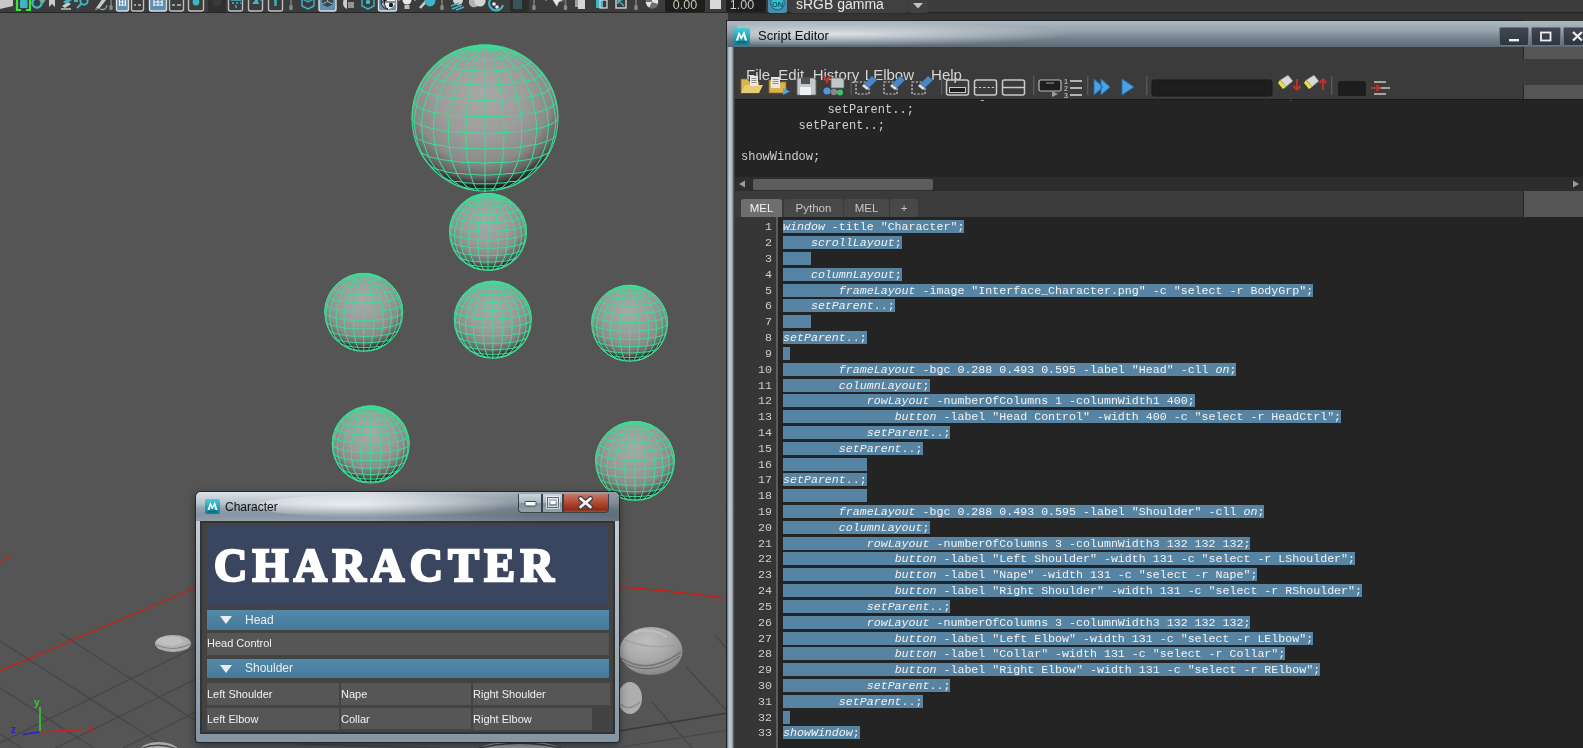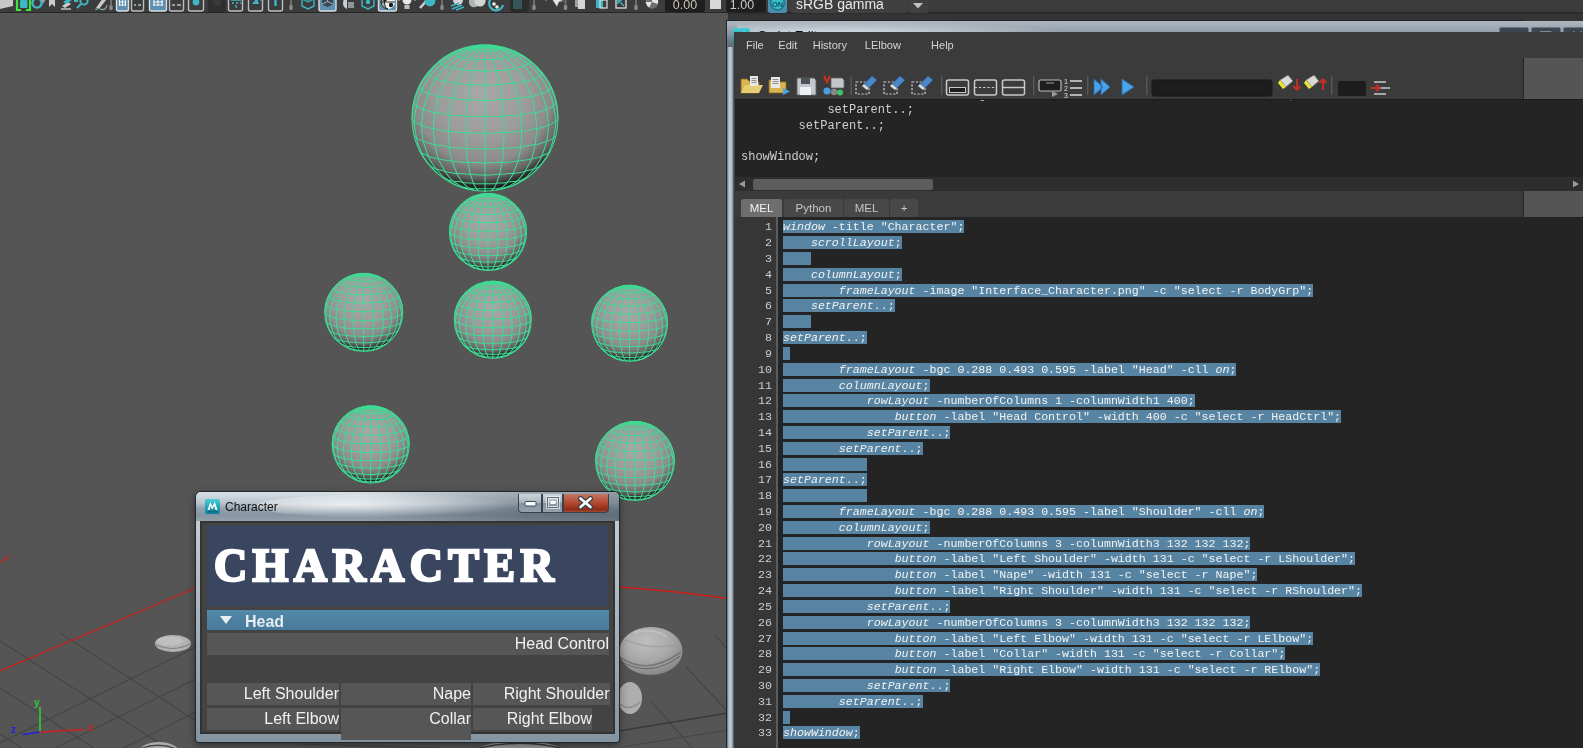--- a/index.html
+++ b/index.html
@@ -10,42 +10,42 @@
  box-shadow:0 0 0 1px #20282e,0 3px 10px rgba(0,0,0,.5)}
 #cw-title{position:absolute;left:0;top:0;width:100%;height:29px;border-radius:5px 5px 0 0;
  background:linear-gradient(90deg,rgba(34,44,54,0) 40%,rgba(34,44,54,.30) 78%,rgba(34,44,54,.38) 100%),
  linear-gradient(180deg,#d9e1e7 0%,#b9c4cd 38%,#97a5b1 55%,#8695a2 78%,#93a1ad 100%)}
 #cw-title .glow{position:absolute;left:60px;top:2px;width:260px;height:24px;border-radius:50%;
  background:radial-gradient(ellipse at 35% 45%,rgba(255,255,255,.75),rgba(255,255,255,0) 70%)}
 #cw-txt{position:absolute;left:29px;top:8px;font-size:12px;color:#101010}
 #cw-content{position:absolute;left:4px;top:29px;width:415px;height:213px;background:#434343;border:2px solid #333;}
 #cw-banner{position:absolute;left:11px;top:34px;width:401px;height:80px;background:#3a4560;color:#fff;
  font-family:"Liberation Serif",serif;font-weight:bold;text-align:left}
-.fhead{position:absolute;left:11px;width:402px;height:19.5px;background:linear-gradient(180deg,#5389a9,#47799a);color:#e8edf1;font-size:16px;font-weight:bold}
+.fhead{position:absolute;left:11px;width:402px;height:19.5px;background:linear-gradient(180deg,#5389a9,#47799a);color:#e8edf1;font-size:12px;font-weight:normal}
 .fhead .tri{position:absolute;left:13px;top:6px;width:0;height:0;border-left:6px solid transparent;border-right:6px solid transparent;border-top:8px solid #e8eef2}
 .fhead .lb{position:absolute;left:38px;top:2.5px}
-.cbtn{position:absolute;background:#565656;color:#f0f0f0;font-size:16px;text-align:right}
+.cbtn{position:absolute;background:#565656;color:#f0f0f0;font-size:11px;text-align:left}
 
 .wbgrp{position:absolute;display:flex}
 .wb{height:19px;border:1px solid #36434e;border-top:none;color:#fff;text-align:center;
  background:linear-gradient(180deg,#cdd6dc 0%,#a9b5bf 47%,#86959f 53%,#94a2ac 100%)}
 .wb.first{border-radius:0 0 0 4px}
 .wb.last{border-radius:0 0 4px 0}
 .wb.close{background:linear-gradient(180deg,#c57867 0%,#b24c37 45%,#b04328 55%,#8c2c1b 88%,#a44f33 100%)}
 
 #se{position:absolute;left:727px;top:21px;width:796px;height:727px;background:#3b3b3b;box-shadow:0 0 0 1px #1d242a}
 #se-title{position:absolute;left:0;top:0;width:856px;height:26px;
  background:linear-gradient(180deg,#aeb8c1 0%,#98a4ae 35%,#73808c 70%,#5d6a76 100%)}
 #se-title .glow{position:absolute;left:10px;top:1px;width:330px;height:24px;
  background:radial-gradient(ellipse at 30% 50%,rgba(235,240,244,.85),rgba(235,240,244,0) 72%)}
 #se-txt{position:absolute;left:31px;top:7px;font-size:13px;color:#0c0c0c}
 #se-left{position:absolute;left:0;top:26px;width:7px;height:701px;
  background:linear-gradient(90deg,#5a6671 0%,#c3ccd2 30%,#aeb9c1 70%,#3a4650 100%)}
 .seb{width:30px;height:19px;margin-left:2px;background:linear-gradient(180deg,#3f4852,#2e363e);border:1px solid #6b7682;border-radius:2px;color:#e8e8e8;text-align:center}
-#se-menu{position:absolute;left:7px;top:11px;width:849px;height:26px;background:#3b3b3b;color:#d4d4d4;font-size:11px}
+#se-menu{position:absolute;left:7px;top:38px;width:849px;height:26px;background:#3b3b3b;color:#d4d4d4;font-size:15px}
 #se-menu span{position:absolute;top:7px}
 #se-hist{position:absolute;left:8px;top:78px;width:848px;height:92px;background:#242424;border-top:1px solid #1a1a1a;overflow:hidden}
 #se-hist pre{position:absolute;left:6px;top:-12.5px;font:12px/15.7px "Liberation Mono",monospace;color:#cfcfcf}
 #hscroll{position:absolute;left:8px;top:156px;width:848px;height:14px;background:#2d2d2d}
 #hscroll .thumb{position:absolute;left:18px;top:1.5px;width:180px;height:11px;background:#5d5d5d;border-radius:2px}
 .tab{position:absolute;top:178px;height:18px;background:#484848;color:#c6c6c6;font-size:11.5px;text-align:center;border-radius:3px 3px 0 0}
 .tab.act{background:#6e6e6e;color:#f2f2f2}
 #se-code{position:absolute;left:8px;top:196px;width:848px;height:531px;background:#242424}
 #se-gutter{position:absolute;left:8px;top:196px;width:43px;height:531px;background:#363636;border-right:2px solid #5c5c5c}
 #gnum{position:absolute;right:4px;top:2.4px;text-align:right;font:11.63px/15.81px "Liberation Mono",monospace;color:#cfcfcf}
@@ -317,26 +317,30 @@
           </svg></div>
 </div>
 <div id="cw-content"></div>
 <div id="cw-banner">
         <div style="font-size:46px;letter-spacing:5.4px;margin-top:13px;margin-left:7px;-webkit-text-stroke:2.5px #fff">CHARACTER</div>
       </div>
 <div class="fhead" style="top:118px">
         <div class="tri"></div>
         <span class="lb">Head</span>
       </div>
+<div class="fhead" style="top:166.5px">
+        <div class="tri"></div>
+        <span class="lb">Shoulder</span>
+      </div>
 <div class="cbtn" style="left:11px;top:141px;width:402px;height:21.5px;line-height:21.5px">Head Control</div>
       <div class="cbtn" style="left:11px;top:190.5px;width:132px;height:22.5px;line-height:22.5px">Left Shoulder</div>
       <div class="cbtn" style="left:145px;top:190.5px;width:130px;height:22.5px;line-height:22.5px">Nape</div>
       <div class="cbtn" style="left:277px;top:190.5px;width:136.5px;height:22.5px;line-height:22.5px">Right Shoulder</div>
       <div class="cbtn" style="left:11px;top:215.5px;width:132px;height:22.5px;line-height:22.5px">Left Elbow</div>
-      <div class="cbtn" style="left:145px;top:215.5px;width:130px;height:32px;line-height:22.5px">Collar</div>
+      <div class="cbtn" style="left:145px;top:215.5px;width:130px;height:21px;line-height:22.5px">Collar</div>
       <div class="cbtn" style="left:277px;top:215.5px;width:119px;height:22.5px;line-height:22.5px">Right Elbow</div>
 </div>
 <div id="se">
 <div id="se-title">
         <div class="glow"></div>
       </div>
 <svg class="abs" style="left:6px;top:7px" width="17" height="17" viewBox="0 0 15 15">
 <rect width="15" height="15" rx="2" fill="url(#mg2)"></rect>
 <defs>
           <linearGradient id="mg2" x1="0" y1="0" x2="0" y2="1">

